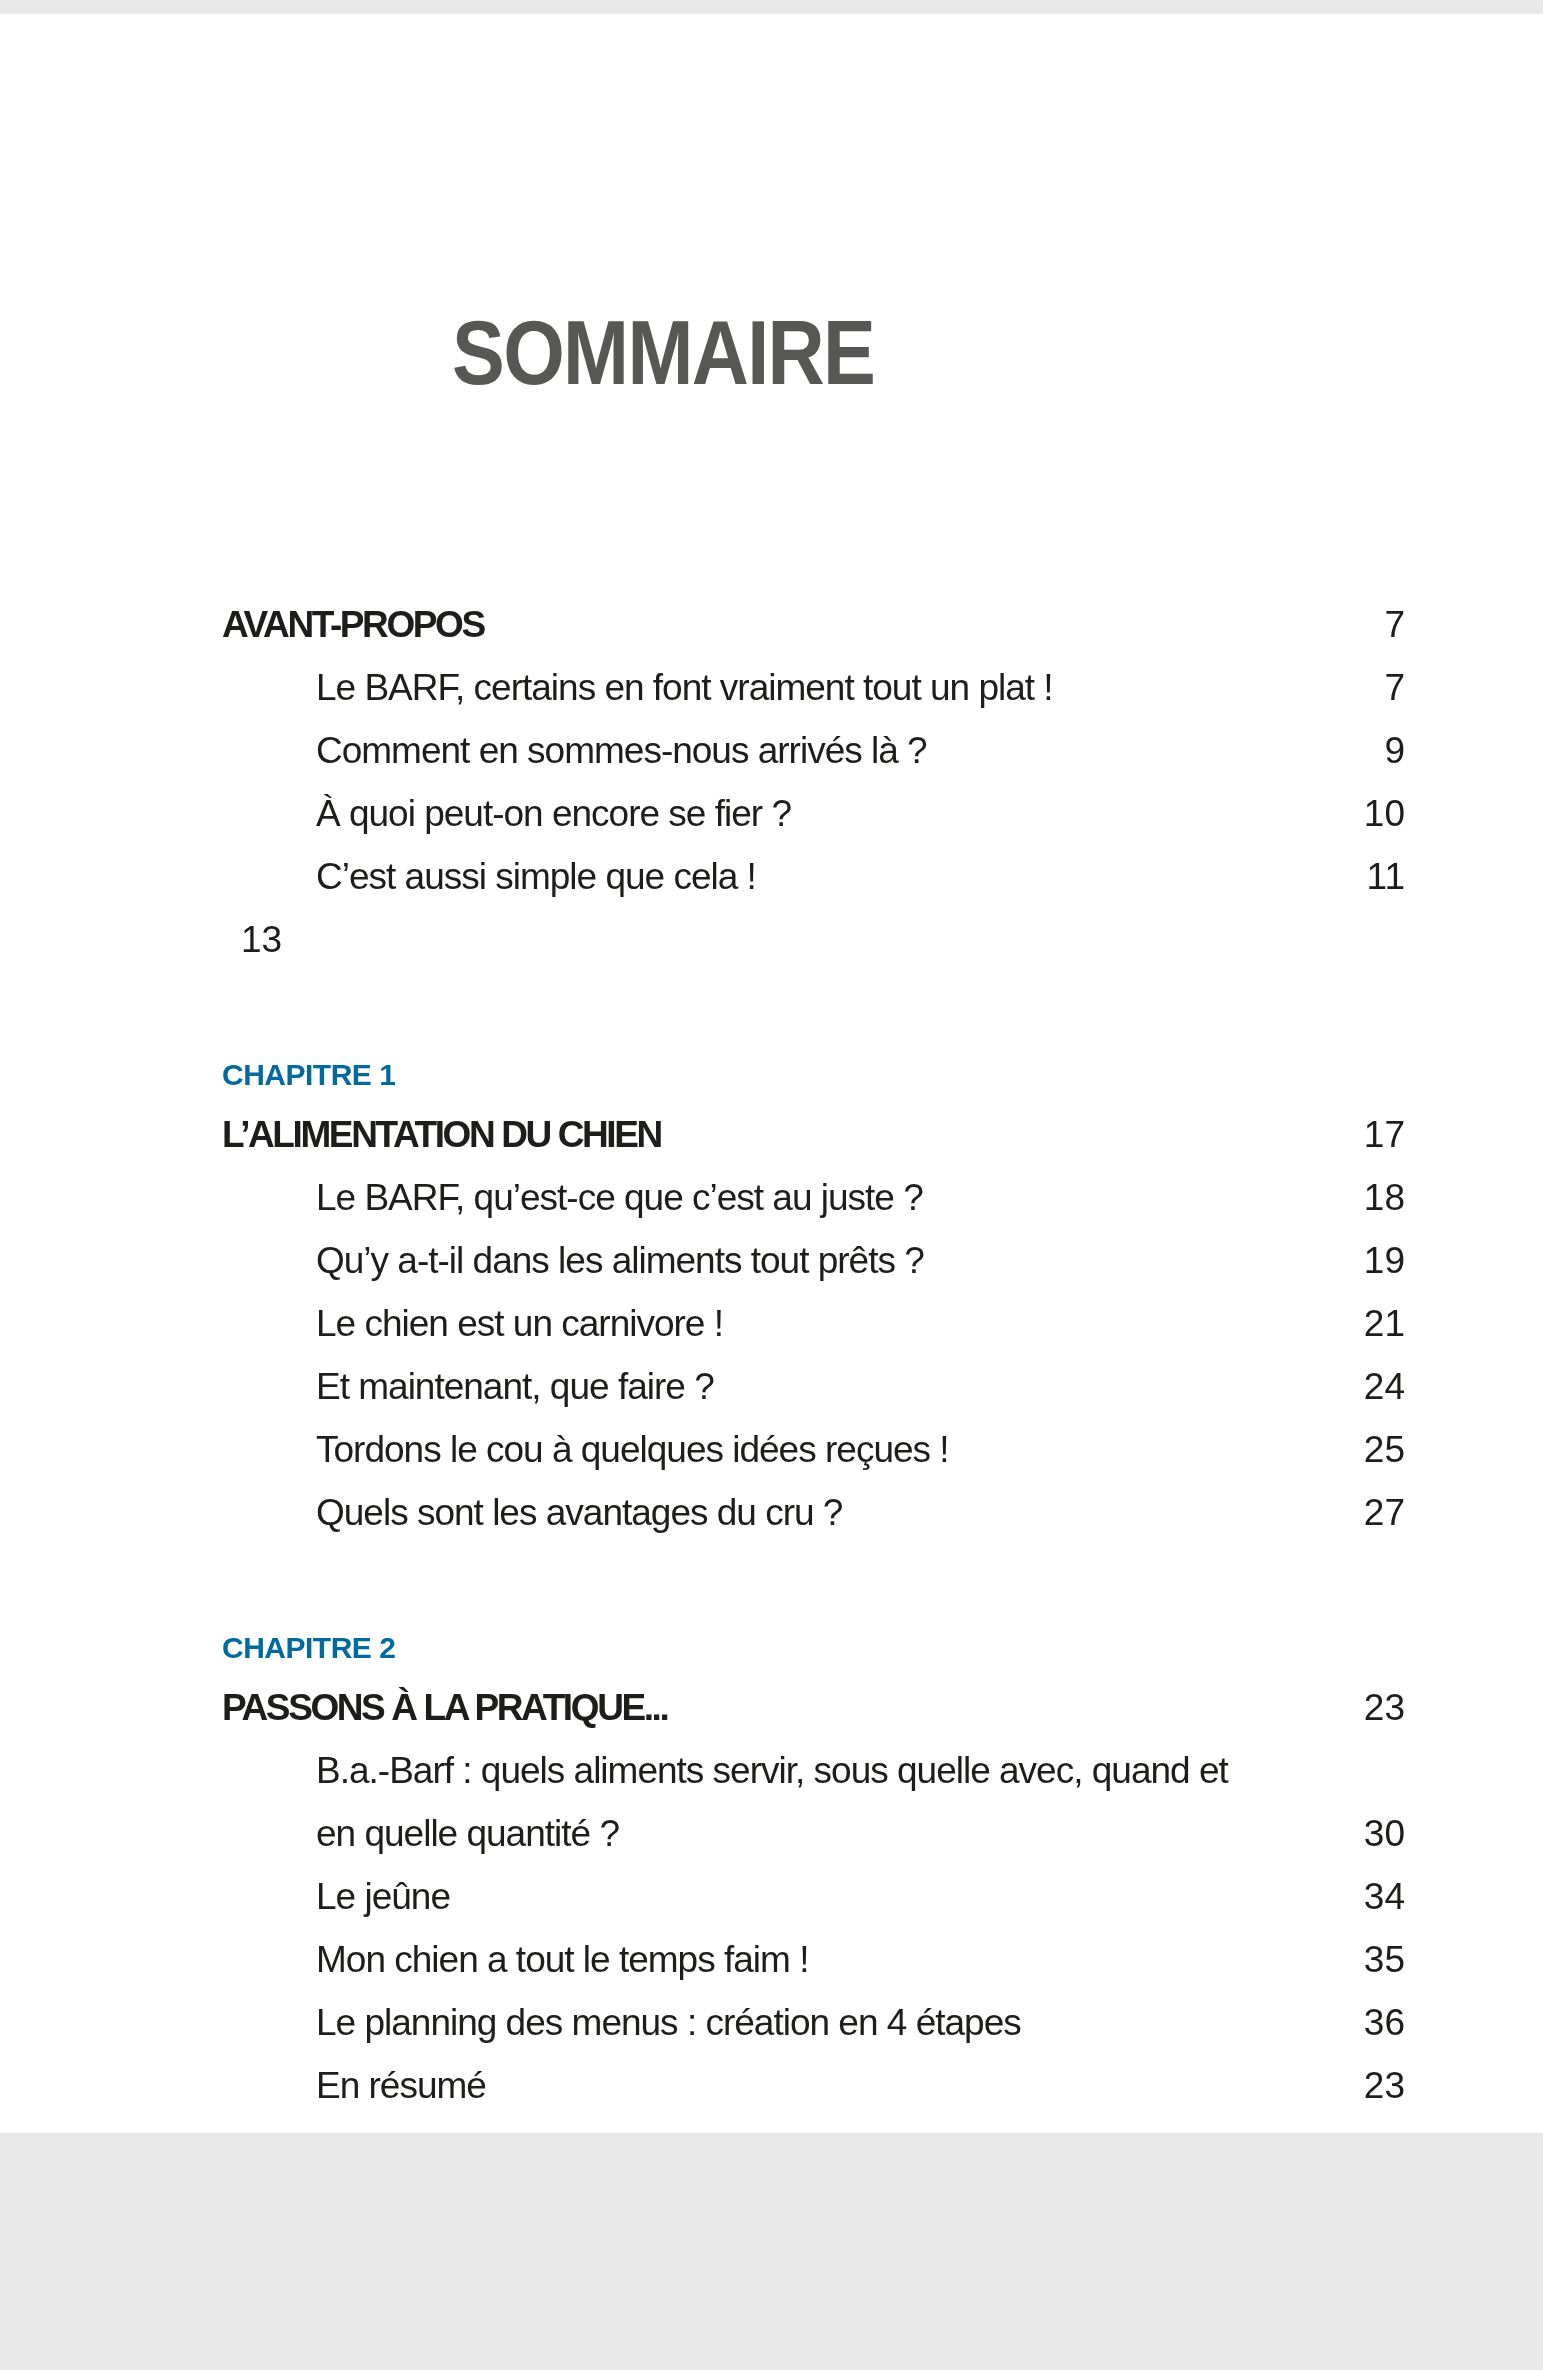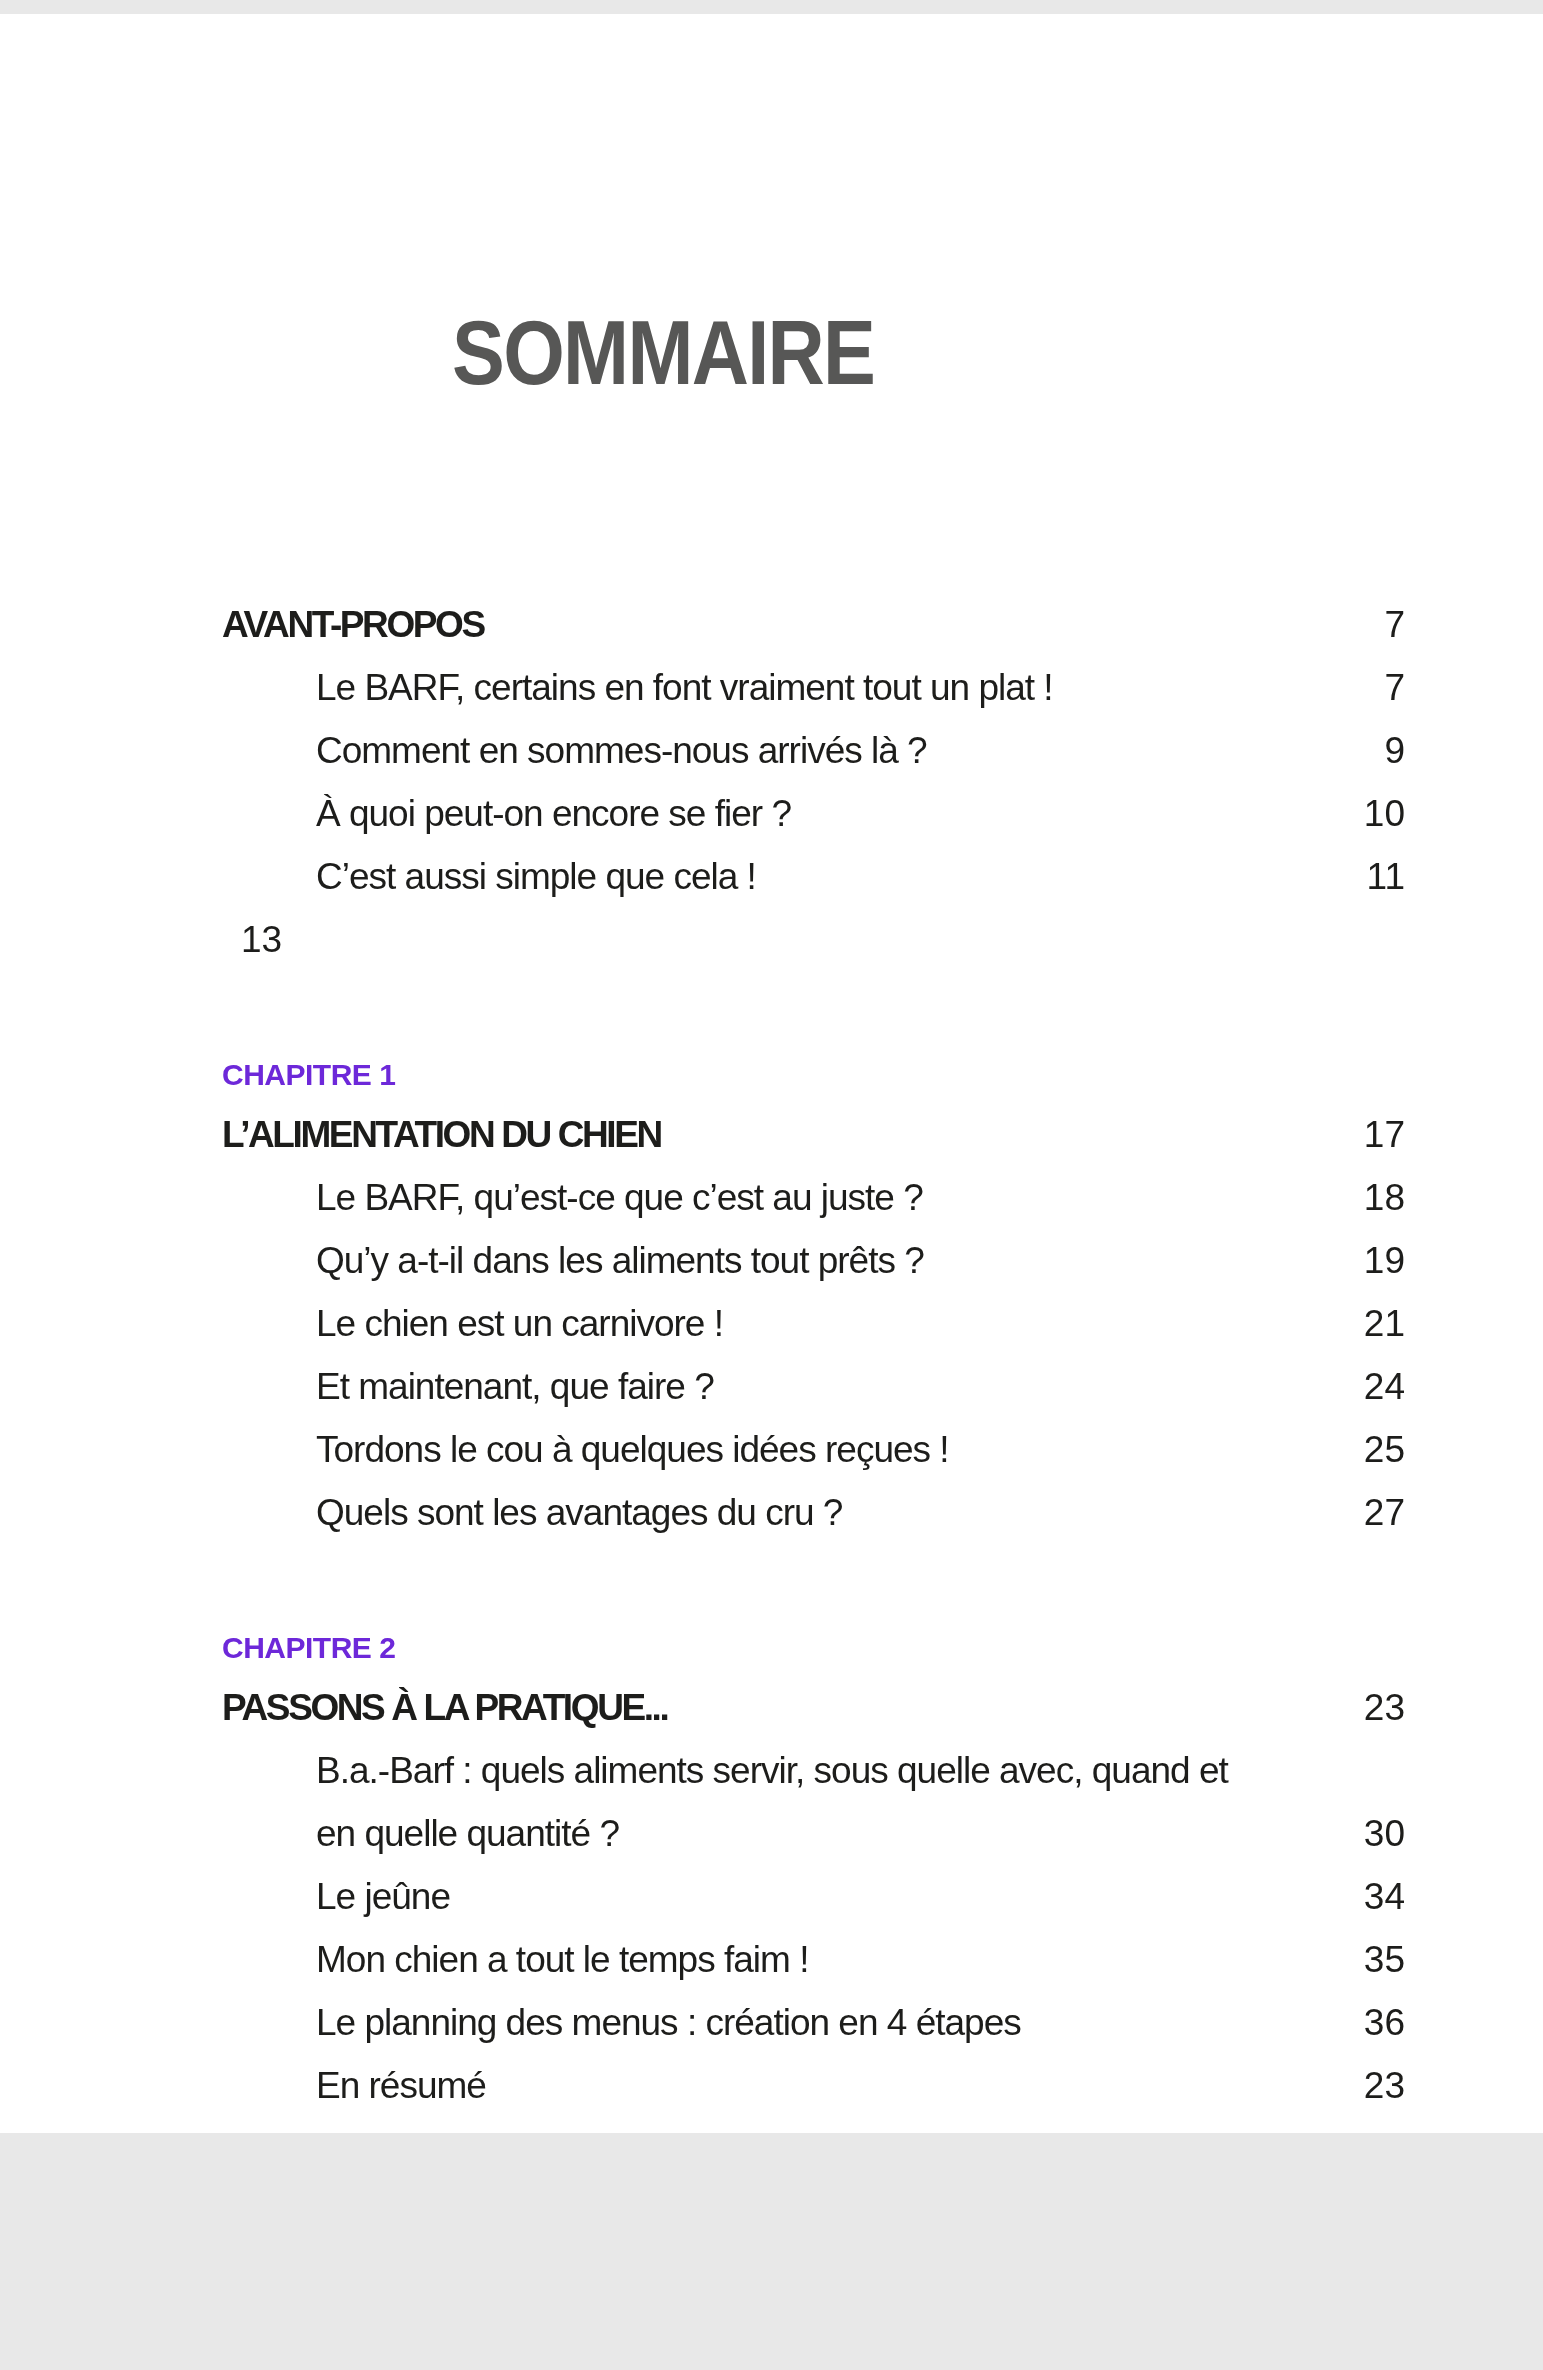--- a/index.html
+++ b/index.html
@@ -49,21 +49,21 @@
     letter-spacing:-2.4px;
   }
   .entry .label { padding-left:94px; }
   .chapitre {
     height:57px;
     line-height:57px;
     margin-top:75px;
     font-size:30px;
     font-weight:700;
     letter-spacing:-0.5px;
-    color:#6d28d9;
+    color:#0369a1;
   }
 </style>
 </head>
 <body>
 
 <div class="page">
 
   <div class="doc-title">SOMMAIRE</div>
 
   <div class="toc">

